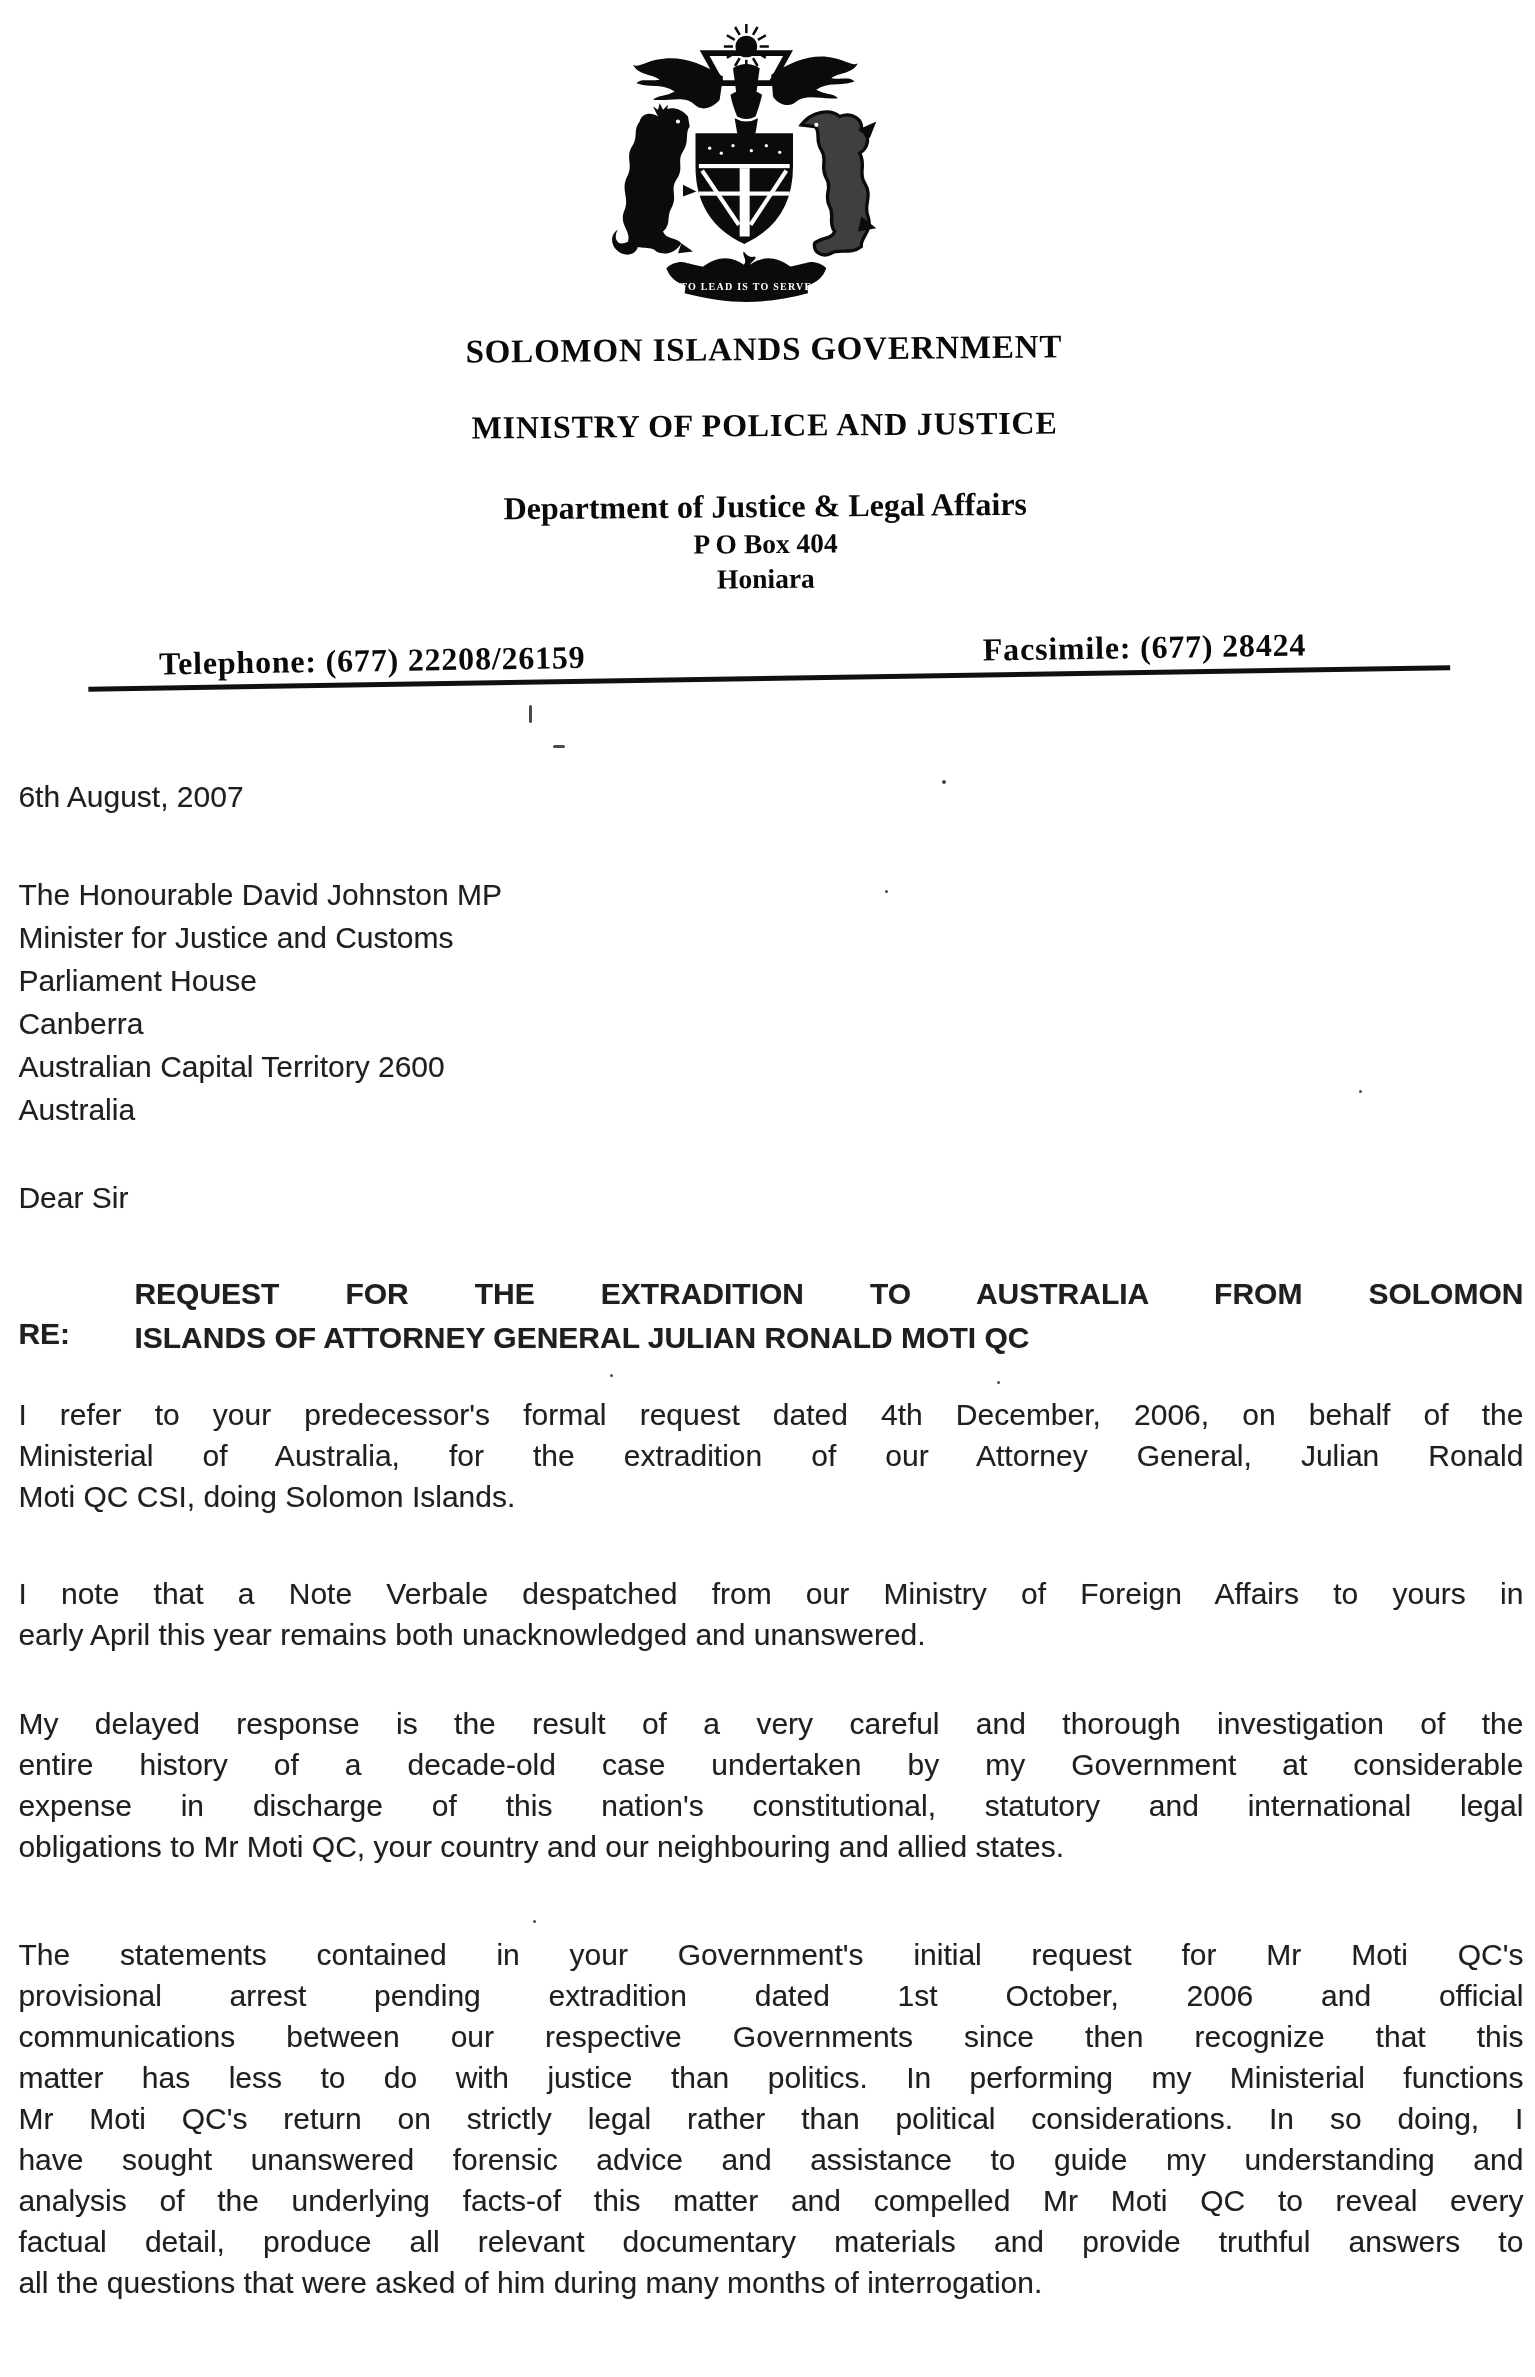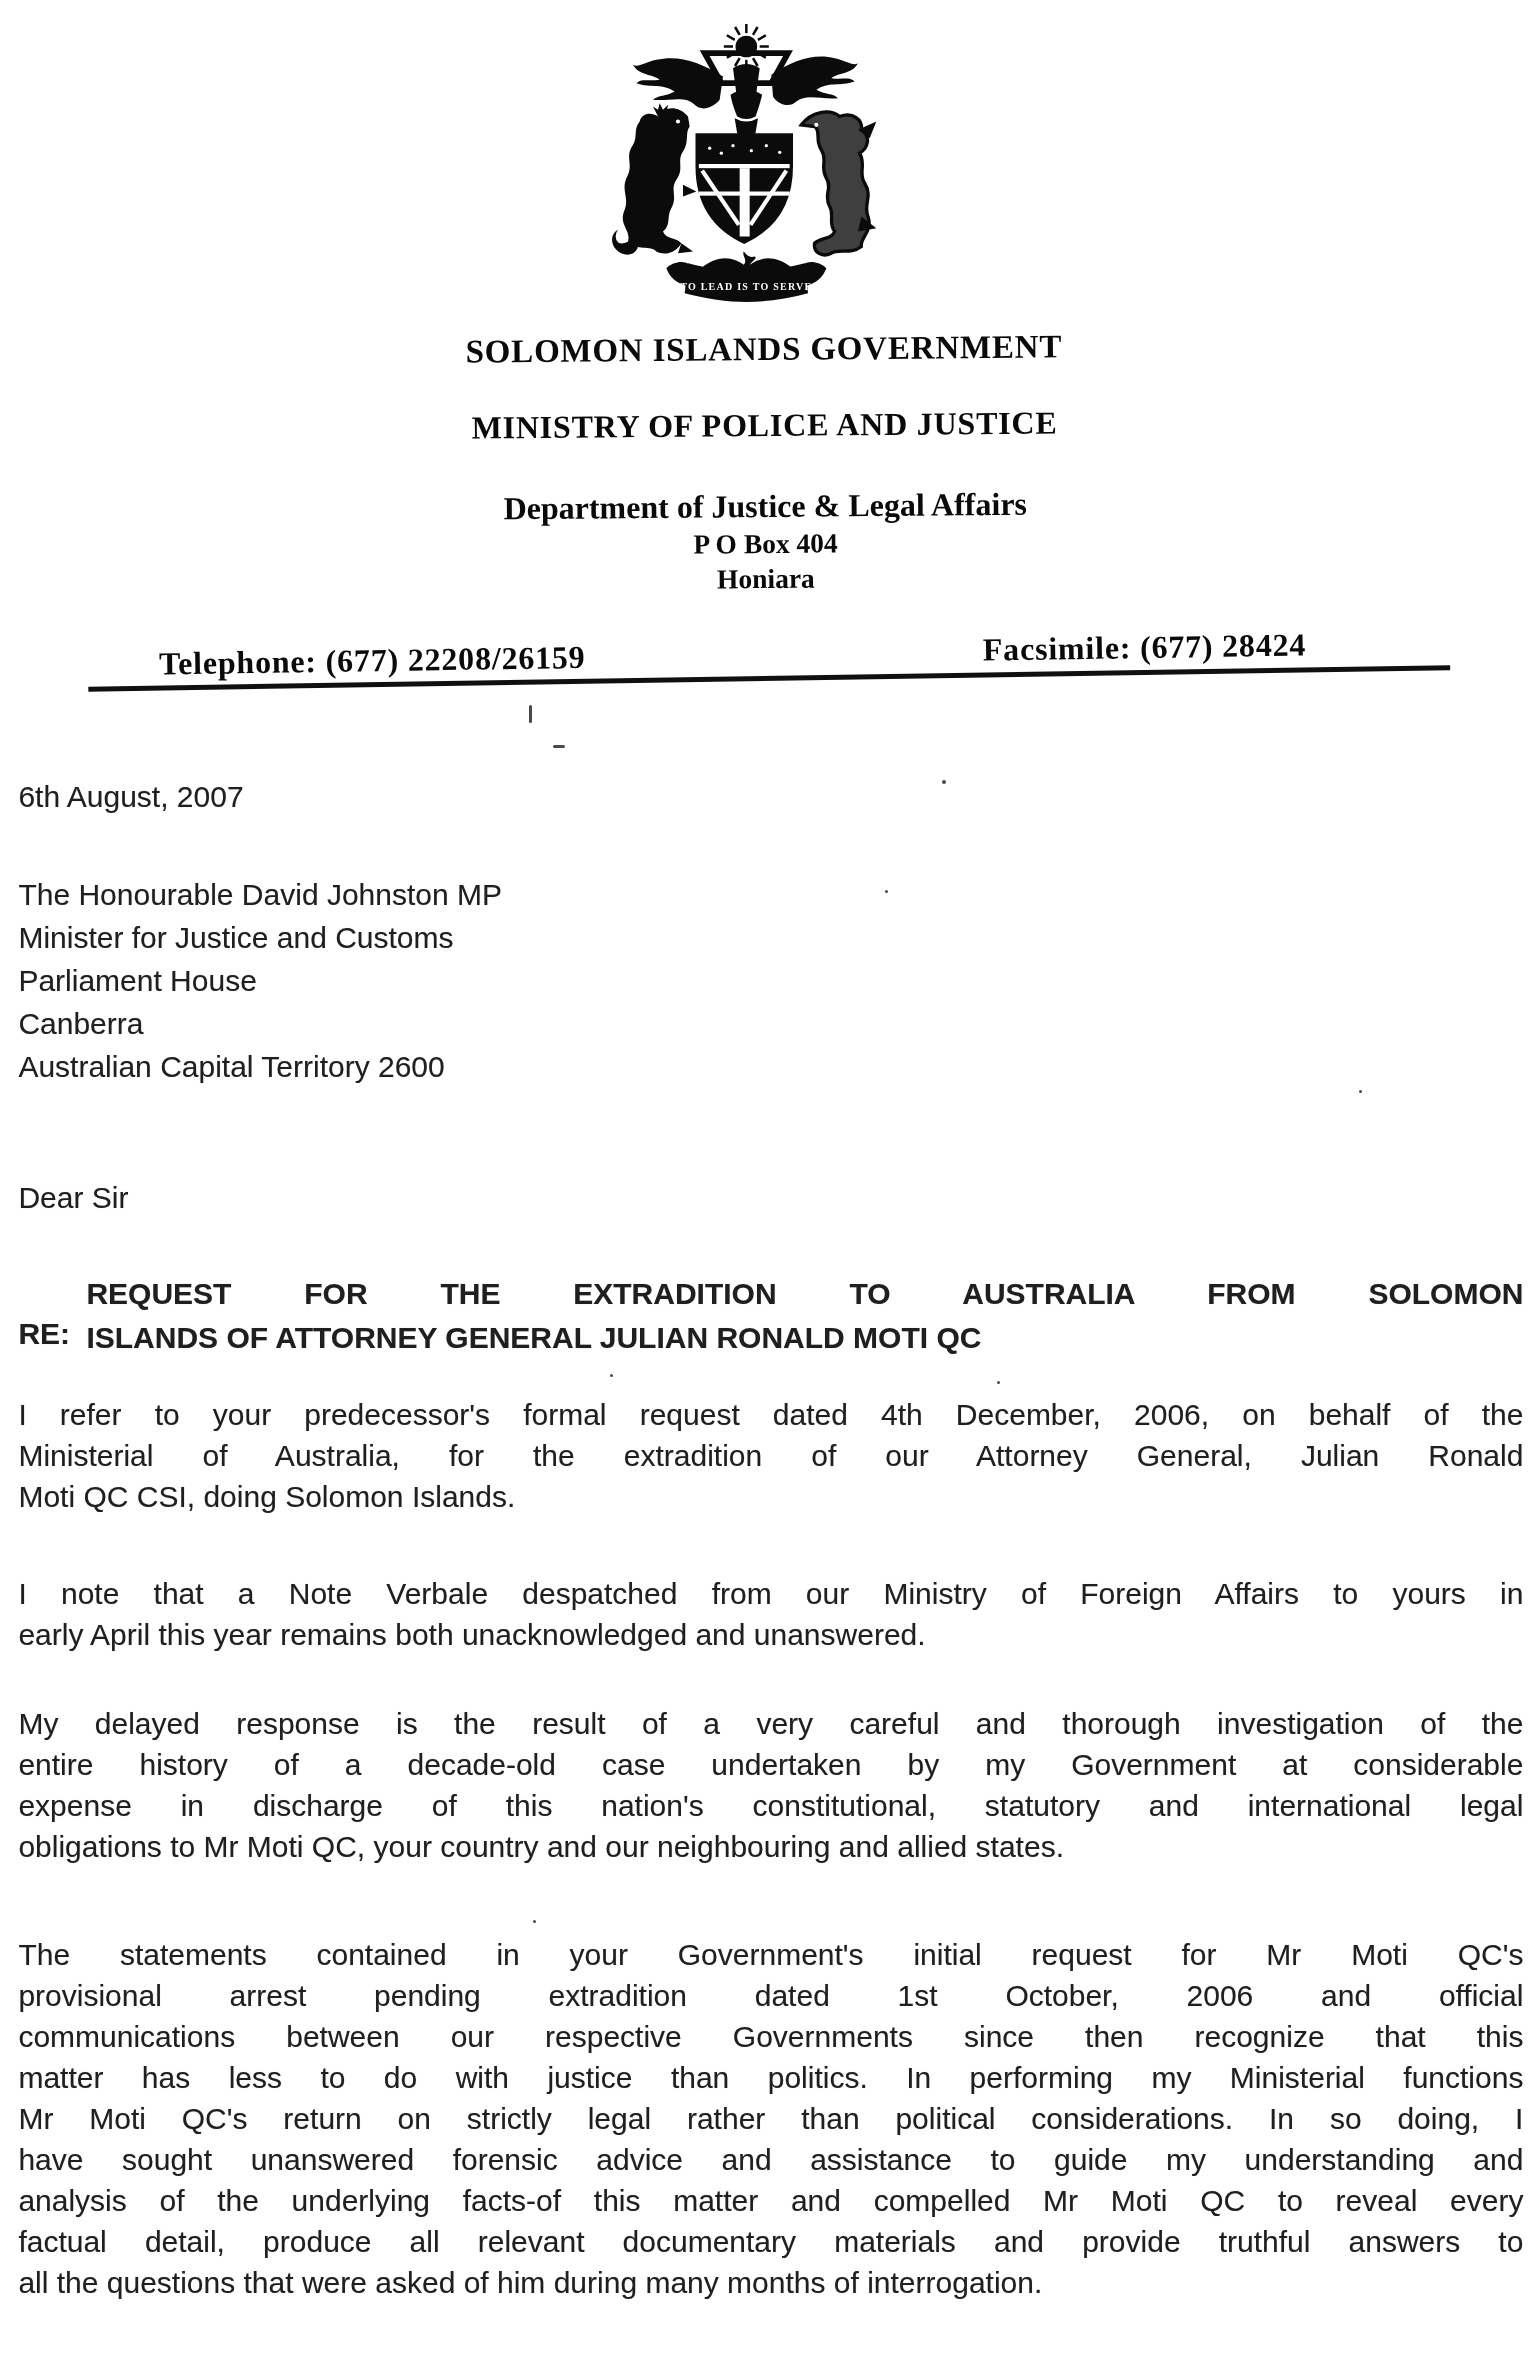--- a/index.html
+++ b/index.html
@@ -43,21 +43,21 @@
 
   
   .textblock { position:absolute; left:18.4px; width:1505px; font-size:30px;
                text-shadow:0 0 0.8px rgba(30,30,30,.35); }
   .date       { top:780px; }
   .recipient  { top:873px; line-height:43px; }
   .salutation { top:1181px; }
 
   .subject { top:1272px; font-weight:bold; line-height:44px; }
   .subject .label { position:absolute; left:0; top:0;margin-top:40px; }
-  .subject .lines { margin-left:68px; }
+  .subject .lines { margin-left:116px; }
 
   .para { line-height:41px; }
   .p1 { top:1394px; } .p2 { top:1573px; } .p3 { top:1703px; } .p4 { top:1934px; }
 
   .justify-lines .line { text-align:justify; text-align-last:justify; }
   .justify-lines .line:last-child { text-align-last:left; }
   .plain-lines .line { text-align:left; }
 
   
   .artifact { position:absolute; background:#2a2a2a; border-radius:1.7px; opacity:.85; }
@@ -162,20 +162,21 @@
   </div>
 
   <div class="textblock date">6th August, 2007</div>
 
   <div class="textblock recipient plain-lines">
       <div class="line">The Honourable David Johnston MP</div>
       <div class="line">Minister for Justice and Customs</div>
       <div class="line">Parliament House</div>
       <div class="line">Canberra</div>
       <div class="line">Australian Capital Territory 2600</div>
+      <div class="line">Australia</div>
     </div>
 
   <div class="textblock salutation">Dear Sir</div>
 
   <div class="textblock subject">
     <span class="label">RE:</span>
     <div class="lines justify-lines">
         <div class="line">REQUEST FOR THE EXTRADITION TO AUSTRALIA FROM SOLOMON</div>
         <div class="line">ISLANDS OF ATTORNEY GENERAL JULIAN RONALD MOTI QC</div>
       </div>

